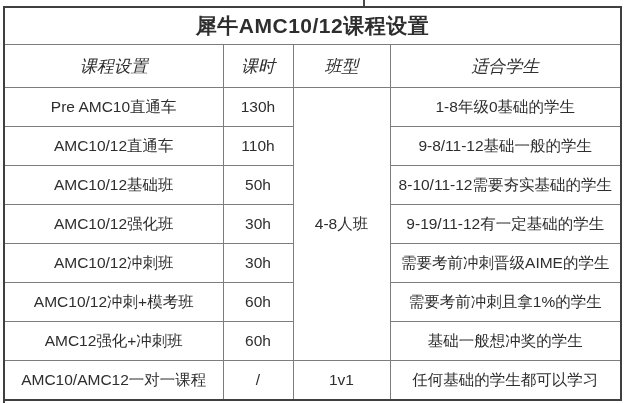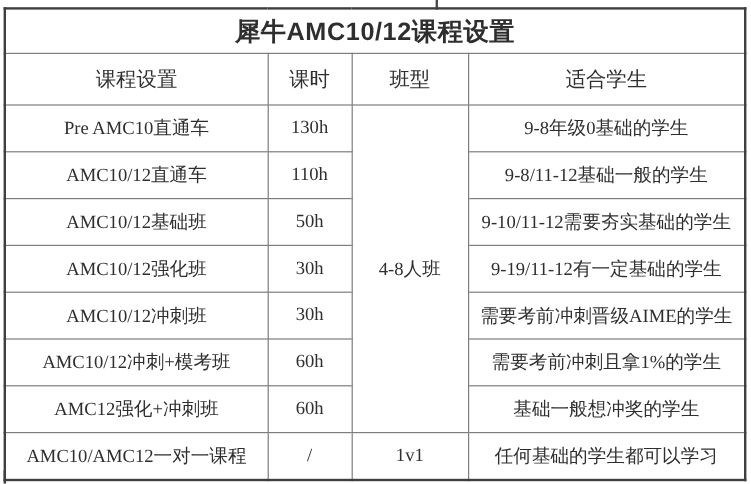--- a/index.html
+++ b/index.html
@@ -42,25 +42,25 @@
     font-size: 21px;
     font-weight: bold;
     color: #0a0a0a;
     border-bottom: 2px solid #3f3f3f;
     letter-spacing: 0.5px;
   }
   td.header-cell {
     height: 42px;
     font-size: 17px;
     color: #2b2b2b;
+    font-style: italic;
   }
   tr.data-row td {
     height: 38px;
     font-size: 15.5px;
-    font-family: Liberation Serif, serif;
   }
   td.class-type-cell {
     font-size: 15.5px;
   }
   
   .top-edge-stub {
     position: absolute;
     left: 363px;
     top: 0;
     width: 2px;
@@ -95,31 +95,31 @@
     <tr>
       <td class="header-cell">课程设置</td>
       <td class="header-cell">课时</td>
       <td class="header-cell">班型</td>
       <td class="header-cell">适合学生</td>
     </tr>
     <tr class="data-row">
       <td>Pre AMC10直通车</td>
       <td>130h</td>
       <td rowspan="7" class="class-type-cell">4-8人班</td>
-      <td>9-8年级0基础的学生</td>
+      <td>1-8年级0基础的学生</td>
     </tr>
     <tr class="data-row">
       <td>AMC10/12直通车</td>
       <td>110h</td>
       <td>9-8/11-12基础一般的学生</td>
     </tr>
     <tr class="data-row">
       <td>AMC10/12基础班</td>
       <td>50h</td>
-      <td>9-10/11-12需要夯实基础的学生</td>
+      <td>8-10/11-12需要夯实基础的学生</td>
     </tr>
     <tr class="data-row">
       <td>AMC10/12强化班</td>
       <td>30h</td>
       <td>9-19/11-12有一定基础的学生</td>
     </tr>
     <tr class="data-row">
       <td>AMC10/12冲刺班</td>
       <td>30h</td>
       <td>需要考前冲刺晋级AIME的学生</td>

